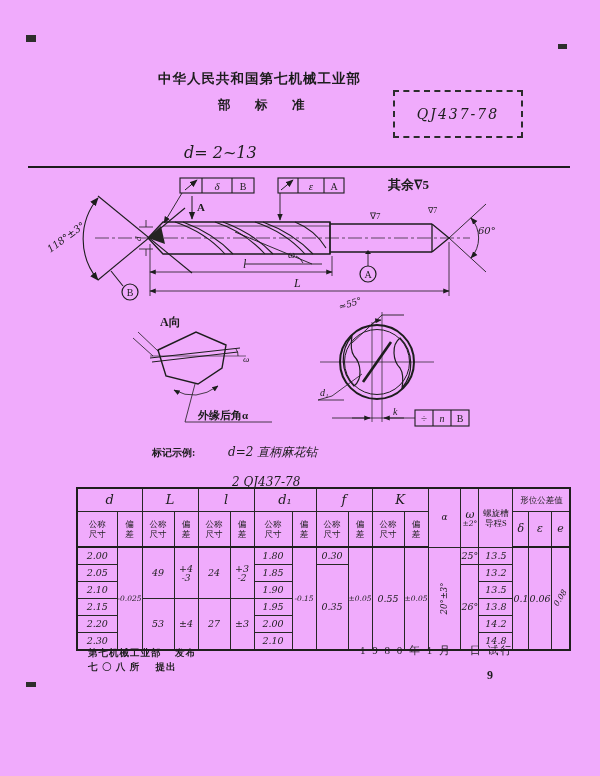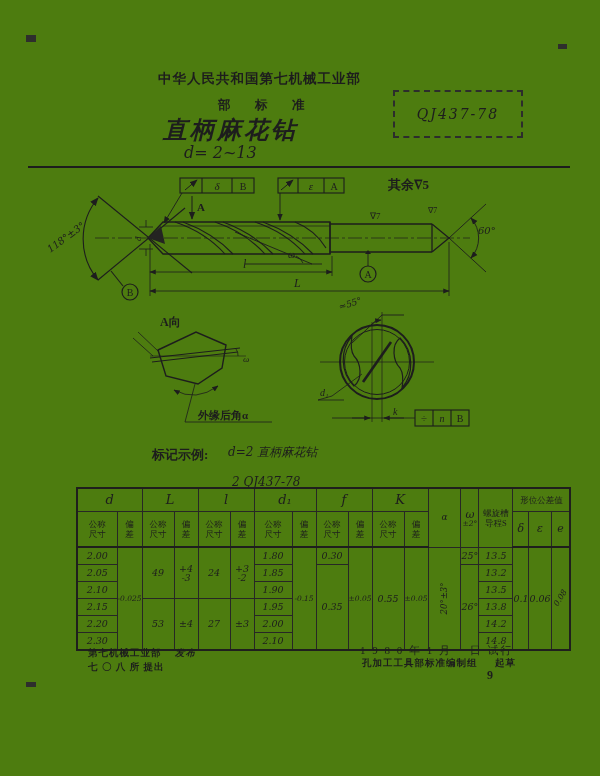--- a/index.html
+++ b/index.html
@@ -1,16 +1,16 @@
 <!DOCTYPE html>
 <html><head>
 <meta charset="utf-8">
 <style>
   html,body{margin:0;padding:0;background:#e8e8e6;}
-  .page{position:relative;width:600px;height:776px;background:#4d7c0f;overflow:hidden;
+  .page{position:relative;width:600px;height:776px;background:#f0abfc;overflow:hidden;
         font-family:"Liberation Serif", serif;color:#1d1d1d;}
   .abs{position:absolute;}
   .hand{font-family:"DejaVu Serif", serif;font-style:italic;}
   .cjk{font-family:"Liberation Serif", serif;font-weight:bold;}
   .mark{position:absolute;background:#2e2e2c;}
   .rule{position:absolute;background:#1d1d1d;}
   .qjbox{position:absolute;left:393px;top:90px;width:126px;height:44px;border:2px dashed #2c2c2c;
          display:flex;align-items:center;justify-content:center;font-size:14px;letter-spacing:2px;}
   
   .tblwrap{position:absolute;left:76px;top:487px;}
@@ -37,21 +37,20 @@
 <body>
 
 <div class="page">
 
   <div class="mark" style="left:26px;top:35px;width:10px;height:7px;"></div>
   <div class="mark" style="left:558px;top:44px;width:9px;height:5px;"></div>
   <div class="mark" style="left:26px;top:682px;width:10px;height:5px;"></div>
 
   <div class="abs cjk" style="left:158px;top:70px;font-size:13.5px;letter-spacing:1px;">中华人民共和国第七机械工业部</div>
   <div class="abs cjk" style="left:170px;top:97px;font-size:12.5px;letter-spacing:6px;margin-left:48px;">部　标　准</div>
-  <div class="abs cjk hand" style="left:163px;top:114px;font-size:24px;letter-spacing:3px;">直柄麻花钻</div>
   <div class="abs hand" style="left:184px;top:143px;font-size:16px;">d= 2~13</div>
   <div class="qjbox hand">
     <span>QJ437-78</span>
   </div>
   <div class="rule" style="left:28px;top:166px;width:542px;height:2px;"></div>
 
   <svg class="abs" style="left:0;top:170px;" width="600" height="300" viewBox="0 0 600 300">
     <defs>
       <marker id="ar" viewBox="0 0 10 10" refX="9" refY="5" markerWidth="8" markerHeight="8" orient="auto-start-reverse">
         <path d="M0,1 L10,5 L0,9 z" fill="#1d1d1d"></path>
@@ -190,21 +189,21 @@
     <text x="243" y="192" font-size="9" font-style="italic">ω</text>
     <text x="198" y="249" font-size="11" font-weight="bold">外缘后角α</text>
     <text transform="translate(340,140) rotate(-18)" font-size="9" class="hand">≈55°</text>
     <text x="320" y="226" font-size="10" font-style="italic">d₁</text>
     <text x="393" y="245" font-size="10" font-style="italic">k</text>
     <text x="424" y="252" text-anchor="middle" font-size="11">÷</text>
     <text x="442" y="252" text-anchor="middle" font-size="10" font-style="italic">n</text>
     <text x="460" y="252" text-anchor="middle" font-size="10">B</text>
   </svg>
 
-  <div class="abs cjk" style="left:152px;top:446px;font-size:13px;">标记示例:</div>
+  <div class="abs cjk" style="left:152px;top:446px;font-size:10px;">标记示例:</div>
   <div class="abs hand" style="left:228px;top:444px;font-size:12px;font-style:italic;">d=2 直柄麻花钻</div>
   <div class="abs hand" style="left:232px;top:475px;font-size:12px;">2 QJ437-78</div>
 
   <div class="tblwrap">
   <table>
     <colgroup>
       <col style="width:40px">
           <col style="width:22px">
       <col style="width:32px">
           <col style="width:24px">
@@ -316,26 +315,22 @@
       <td class="val hand">2.30</td>
       <td class="val hand">2.10</td>
       <td class="val hand">14.8</td>
     </tr>
   </tbody>
       </table>
   </div>
 
   <div class="abs ftr" style="left:88px;top:647px;">
     <span>第七机械工业部</span>
-    <span style="margin-left:10px;font-style:italic;">发布</span>
+    <span style="margin-left:10px;">发布</span>
   </div>
   <div class="abs ftr" style="left:88px;top:661px;">
     <span>七 〇 八 所</span>
-    <span style="">提出</span>
+    <span style="margin-left:12px;">提出</span>
   </div>
   <div class="abs" style="left:360px;top:643px;font-size:11px;letter-spacing:2px;">1 9 8 0 年 1 月　 日 试行</div>
-  <div class="abs ftr" style="left:362px;top:657px;">
-    <span>孔加工工具部标准编制组</span>
-    <span style="margin-left:14px;">起草</span>
-  </div>
   <div class="abs" style="left:487px;top:668px;font-size:12px;font-weight:bold;">9</div>
 
 </div>
 
 </body></html>

